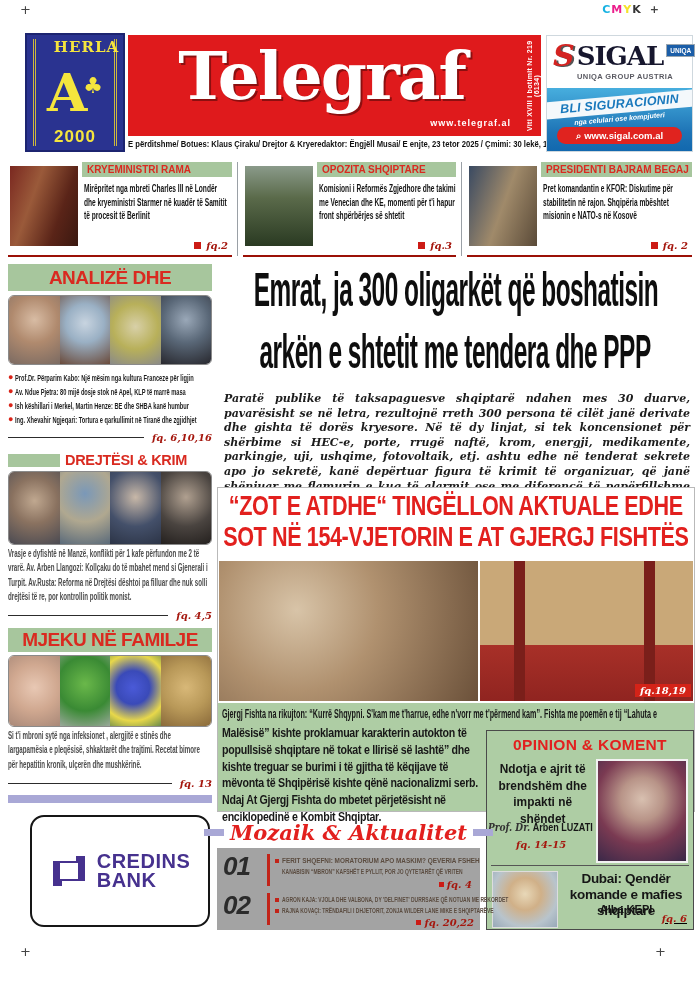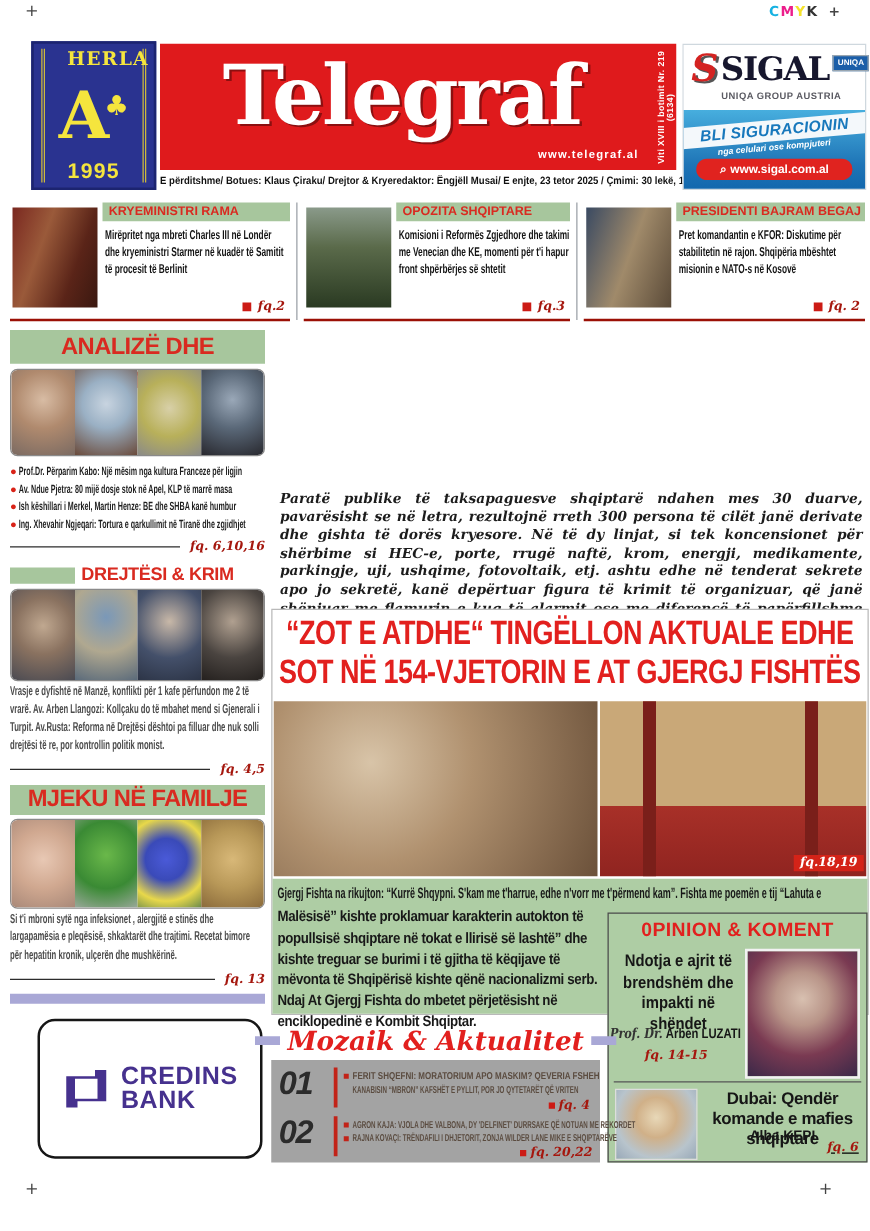--- a/index.html
+++ b/index.html
@@ -2,21 +2,21 @@
 <html><head>
 <meta charset="utf-8">
 <style>
   html,body{margin:0;padding:0;background:#e8e8e8;}
   #page{position:relative;width:696px;height:985px;background:#ffffff;margin:0 auto;
         font-family:"Liberation Sans",sans-serif;overflow:hidden;}
   .abs{position:absolute;}
 
   
   .cropmark{position:absolute;font:13px "DejaVu Sans",sans-serif;color:#444;}
-  .cmyk{position:absolute;top:3px;right:23px;font:bold 11px "DejaVu Sans",sans-serif;letter-spacing:1px;}
+  .cmyk{position:absolute;top:3px;right:36px;font:bold 11px "DejaVu Sans",sans-serif;letter-spacing:1px;}
   .cmyk .c{color:#17b2e2}.cmyk .m{color:#ec1e8c}.cmyk .y{color:#f5e22a}.cmyk .k{color:#333}
   .cmyk .plus{color:#444;margin-left:8px;}
 
   
   .herla{left:25px;top:33px;width:100px;height:119px;background:#2a3390;border:2px solid #1c2470;box-sizing:border-box;}
   .herla-frame{position:absolute;left:6px;top:4px;right:6px;bottom:4px;border-left:3px double #cdb93d;border-right:3px double #cdb93d;}
   .herla-top{position:absolute;top:3px;left:0;right:0;text-align:center;color:#f5e53d;
              font:bold 15px "DejaVu Serif",serif;letter-spacing:1px;padding-left:23px;}
   .herla-a{position:absolute;top:20px;left:0;right:0;text-align:center;color:#f5e53d;
            font:bold 52px "DejaVu Serif",serif;line-height:60px;}
@@ -165,21 +165,21 @@
   <div class="cmyk">
     <span class="c">C</span><span class="m">M</span><span class="y">Y</span><span class="k">K</span><span class="plus">+</span>
   </div>
   <div class="cropmark" style="left:20px;top:944px;">+</div>
   <div class="cropmark" style="left:655px;top:944px;">+</div>
 
   <div class="abs herla">
     <div class="herla-frame"></div>
     <div class="herla-top">HERLA</div>
     <div class="herla-a"><span>A</span><span class="herla-club">♣</span></div>
-    <div class="herla-year">1995</div>
+    <div class="herla-year">2000</div>
   </div>
 
   <div class="abs masthead">
     <div class="masthead-title">Telegraf</div>
     <div class="masthead-url">www.telegraf.al</div>
     <div class="masthead-edition">Viti XVIII i botimit Nr. 219 (6134)</div>
   </div>
   <div class="abs folio">E përditshme/ Botues: Klaus Çiraku/ Drejtor &amp; Kryeredaktor: Ëngjëll Musai/ E enjte, 23 tetor 2025 / Çmimi: 30 lekë, 1 euro</div>
 
   <div class="abs sigal">
@@ -299,20 +299,28 @@
     <svg width="38" height="38" viewBox="0 0 38 38">
       <path d="M3 9 h23 v-5 h9 v25 h-23 v5 h-9 z" fill="#46318e"></path>
       <rect x="10" y="11" width="18" height="16" fill="#ffffff"></rect>
     </svg>
     <div class="credins-text">
       <div>CREDINS</div>
       <div>BANK</div>
     </div>
   </div>
 
+  <div class="abs headline">
+    <div class="hl">
+        <span>Emrat, ja 300 oligarkët që boshatisin</span>
+      </div>
+    <div class="hl">
+        <span>arkën e shtetit me tendera dhe PPP</span>
+      </div>
+  </div>
 
   <div class="abs lead"><span>Paratë publike të taksapaguesve shqiptarë ndahen mes 30 duarve, pavarësisht se në letra, rezultojnë rreth 300 persona të cilët janë derivate dhe gishta të dorës kryesore. Në të dy linjat, si tek koncensionet për shërbime si HEC-e, porte, rrugë naftë, krom, energji, medikamente, parkingje, uji, ushqime, fotovoltaik, etj. ashtu edhe në tenderat sekrete apo jo sekretë, kanë depërtuar figura të krimit të organizuar, që janë shënjuar me flamurin e kuq të alarmit ose me diferencë të papërfillshme mes fondit limit dhe fituesit, duke ngritur dyshime të forta për manipulime të fituesit. Ja lista</span><span class="fq">fq. 8,9</span></div>
 
   <div class="abs fishta">
     <div class="fishta-hl" style="top:3px;">
         <span>“ZOT E ATDHE“ TINGËLLON AKTUALE EDHE</span>
       </div>
     <div class="fishta-hl" style="top:34px;">
         <span>SOT NË 154-VJETORIN E AT GJERGJ FISHTËS</span>
       </div>

